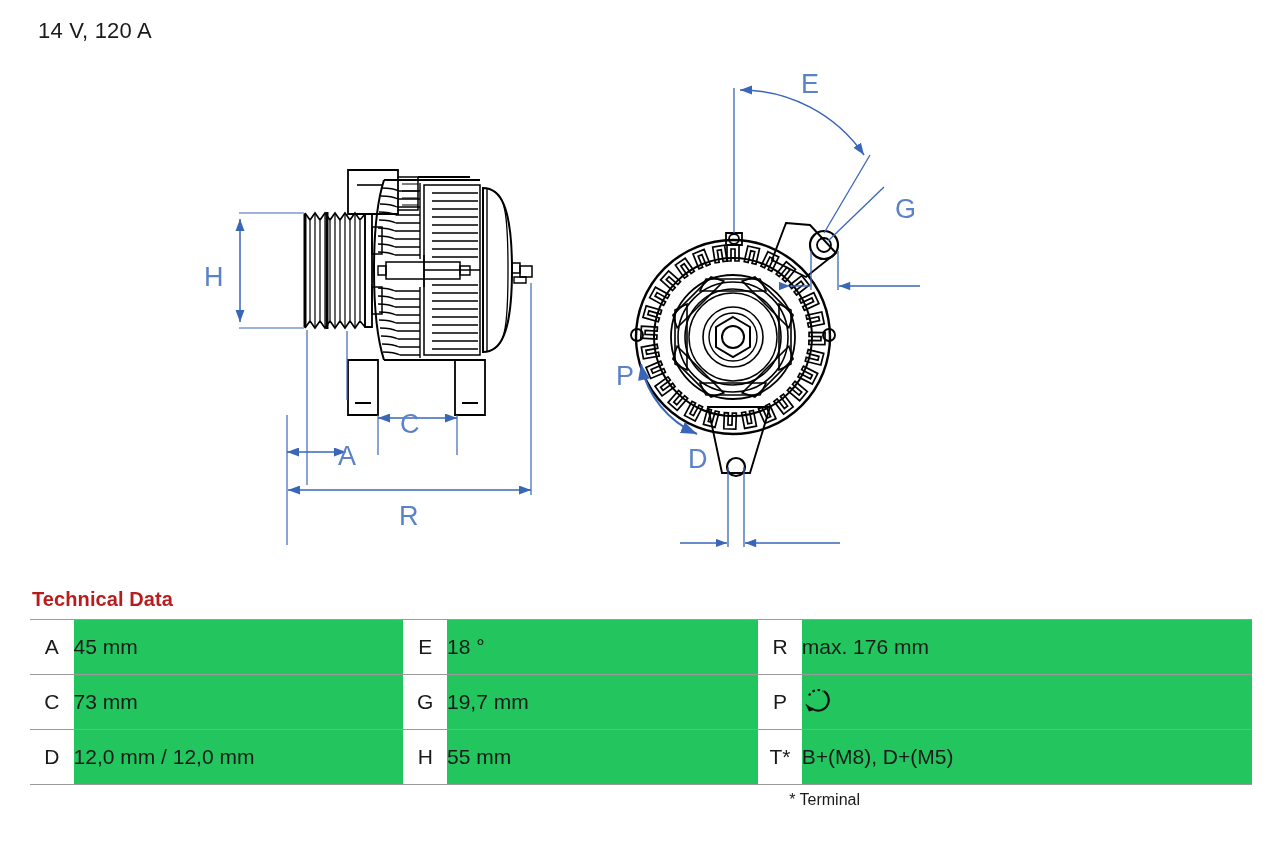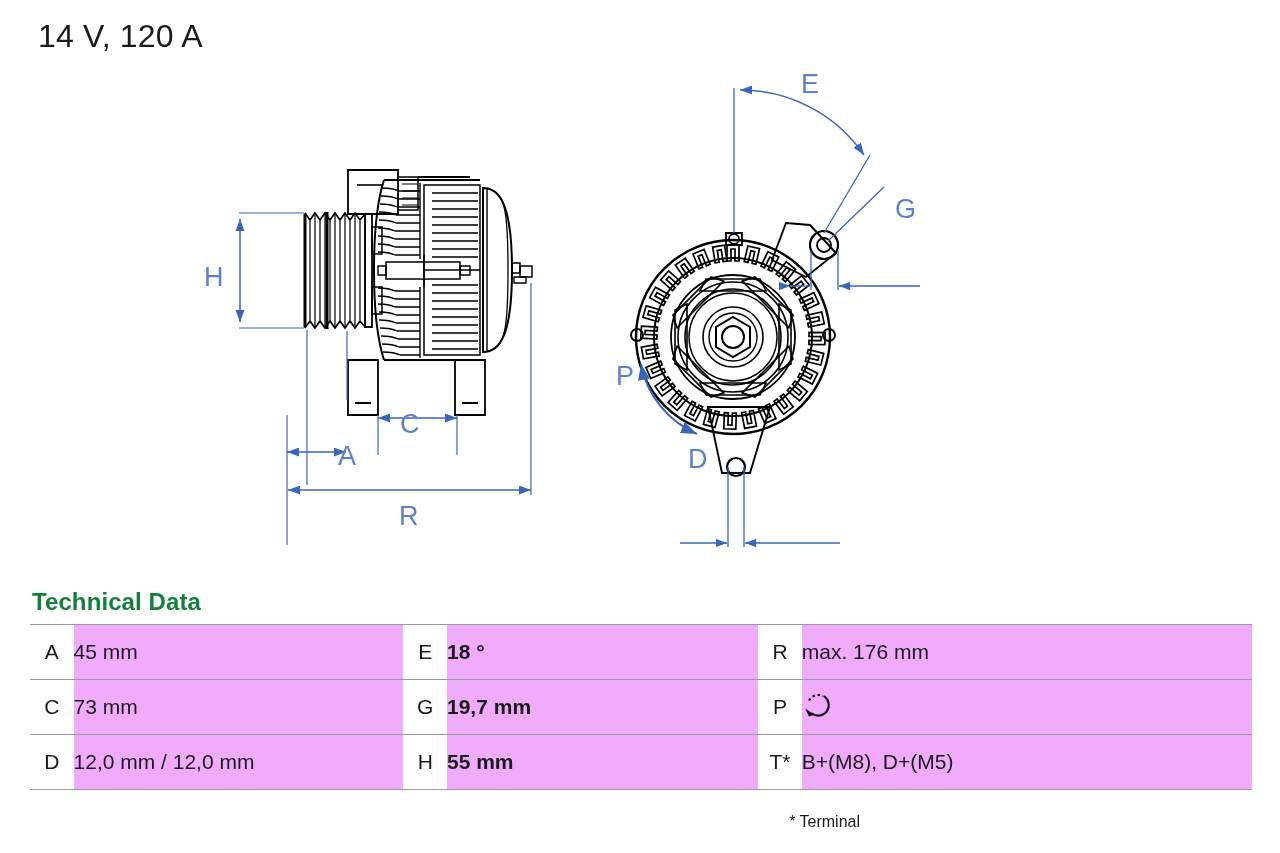--- a/index.html
+++ b/index.html
@@ -14,21 +14,21 @@
     font-family: "Liberation Sans", sans-serif;
     color: #1a1a1a;
     overflow: hidden;
   }
 
   
   #product-title {
     position: absolute;
     left: 38px;
     top: 18px;
-    font-size: 32px;
+    font-size: 22px;
     font-weight: 400;
     letter-spacing: 0.2px;
     color: #1a1a1a;
     white-space: nowrap;
   }
 
   
   #drawing-area {
     position: absolute;
     left: 0;
@@ -41,23 +41,23 @@
   }
 
   
   #tech-data-section {
     position: absolute;
     left: 30px;
     top: 588px;
     width: 1222px;
   }
   #tech-data-heading {
-    font-size: 24px;
+    font-size: 20px;
     font-weight: bold;
-    color: #15803d;
+    color: #b91c1c;
     margin: 0 0 8px 2px;
     letter-spacing: 0.1px;
   }
   table#tech-data-table {
     border-collapse: collapse;
     width: 1222px;
     table-layout: fixed;
   }
   table#tech-data-table tr {
     height: 55px;
@@ -73,42 +73,42 @@
   table#tech-data-table tr + tr td {
     border-top: none;
   }
   td.key-cell {
     background: #ffffff;
     text-align: center;
     width: 42px;
     white-space: nowrap;
   }
   td.val-cell {
-    background: #f0abfc;
+    background: #22c55e;
     padding-left: 14px;
   }
   td.k1 { width: 42px; }
   td.v1 { width: 318px; }
   td.k2 { width: 42px; }
-  td.v2 { width: 300px; font-weight: bold; }
+  td.v2 { width: 300px; }
   td.k3 { width: 42px; }
   td.v3 { width: 434px; }
 
   .rot-icon-wrap {
     display: inline-block;
     width: 34px;
     height: 30px;
     vertical-align: middle;
   }
 
   #table-footnote {
     text-align: right;
     font-size: 16px;
     color: #1a1a1a;
-    margin-top: 23px;
+    margin-top: 6px;
     padding-right: 392px;
   }
 
   
 </style>
 </head>
 <body>
 
 <div id="product-title">14 V, 120 A</div>
 

